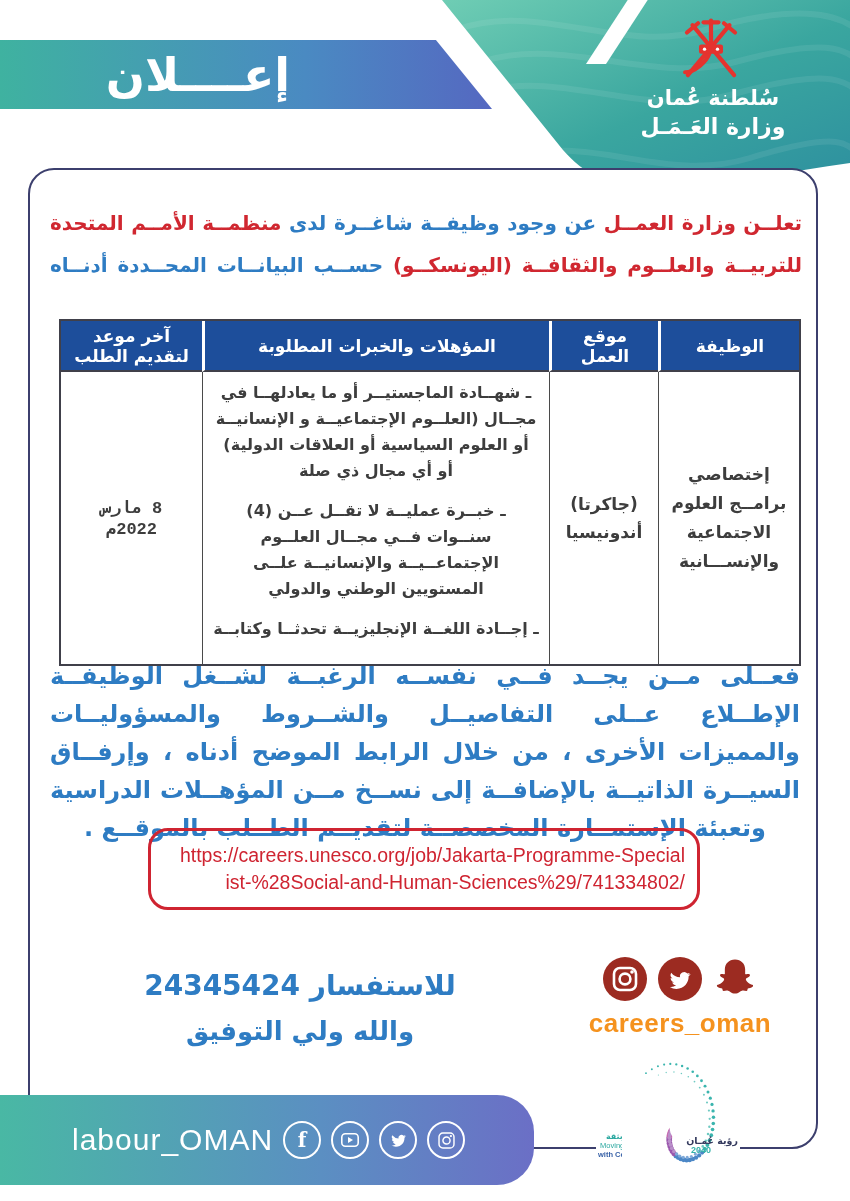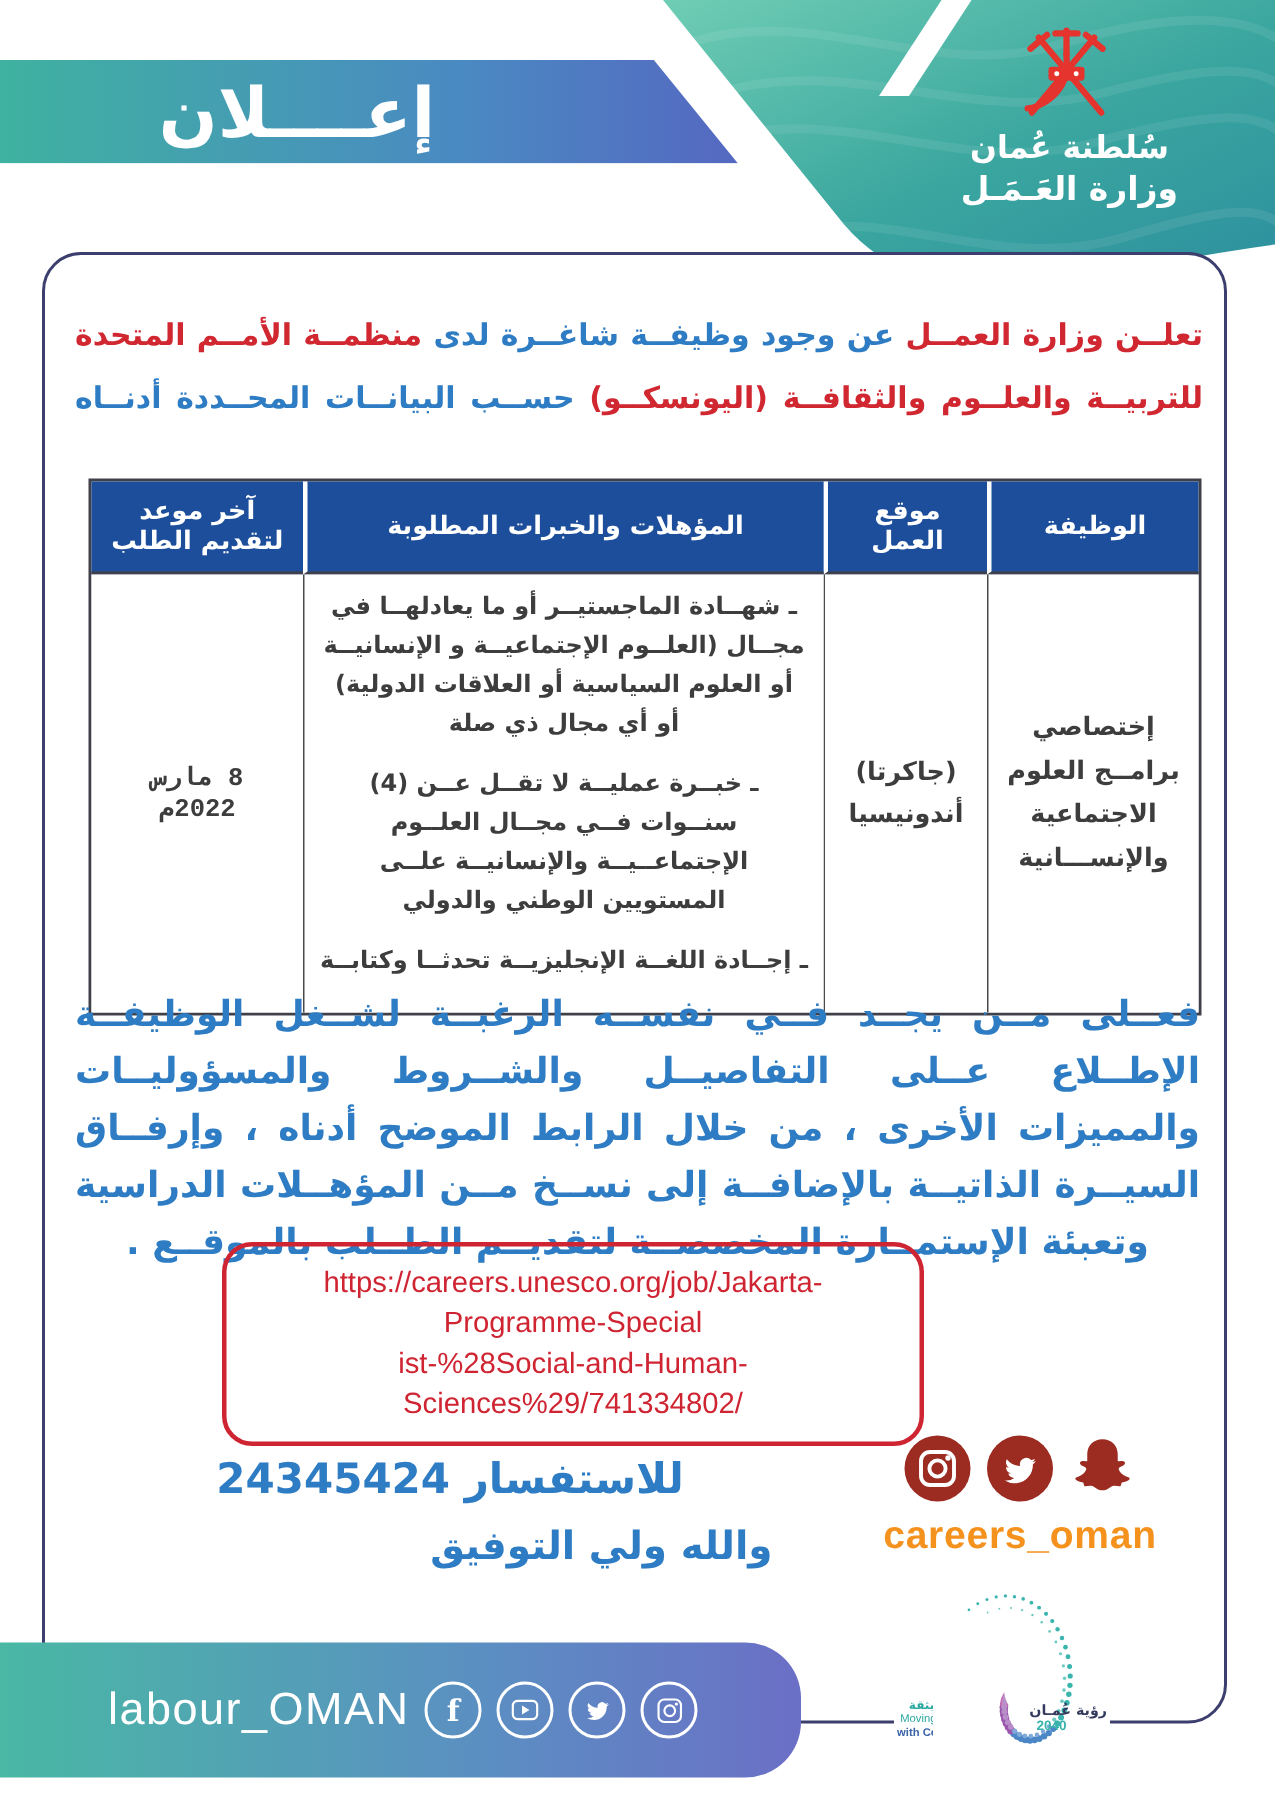--- a/index.html
+++ b/index.html
@@ -21,43 +21,43 @@
 
   
   .card{position:absolute;left:28px;top:168px;width:786px;height:977px;background:#fff;
         border:2px solid #3c3f6d;border-radius:26px;}
   .intro{position:absolute;top:32px;left:20px;right:14px;direction:rtl;text-align:justify;text-align-last:justify;
          font-size:20px;line-height:42px;font-weight:bold;}
   .red{color:#d02730;} .blue{color:#2e7cc3;}
 
   table.jobs{position:absolute;left:29px;top:149px;width:738px;border-collapse:separate;border-spacing:0;
              border:2px solid #40404a;direction:rtl;table-layout:fixed;}
-  table.jobs th{background:#1d4e9b;color:#fff;font-size:17px;font-weight:bold;height:62px;
+  table.jobs th{background:#1d4e9b;color:#fff;font-size:17px;font-weight:bold;height:51px;
                 text-align:center;vertical-align:middle;border-left:3px solid #fff;
                 border-bottom:2px solid #40404a;padding:2px 6px;box-sizing:border-box;}
   table.jobs th:last-child{border-left:none;}
   table.jobs td{background:#fff;color:#3d3d3d;font-weight:bold;border-left:1.5px solid #4a4a4a;
                 vertical-align:middle;text-align:center;height:272px;padding:8px 10px;box-sizing:border-box;}
   table.jobs td:last-child{border-left:none;}
   td.quals{vertical-align:top;text-align:justify;font-size:16px;line-height:26px;padding:12px 13px;}
   td.quals p{margin:0 0 14px 0;}
   td.job-cell{font-size:17px;line-height:29px;padding:8px 14px;}
   td.loc-cell{font-size:17px;line-height:28px;}
   td.date-cell{font-size:17px;font-family:Liberation Mono, monospace;}
 
   .outro{position:absolute;top:487px;left:20px;right:16px;direction:rtl;text-align:justify;text-align-last:center;
          font-size:24px;line-height:38px;font-weight:bold;color:#2e7cc3;}
 
-  .url-box{position:absolute;top:658px;left:118px;width:468px;border:3px solid #cf2431;border-radius:20px;
-           padding:11px 12px;box-sizing:border-box;text-align:center;color:#cf2431;
+  .url-box{position:absolute;top:658px;left:118px;width:552px;border:3px solid #cf2431;border-radius:20px;
+           padding:11px 12px;box-sizing:border-box;text-align:right;color:#cf2431;
            font-family:"Liberation Sans",sans-serif;font-size:19.5px;line-height:27px;direction:ltr;cursor:pointer;}
 
   .phone{position:absolute;top:799px;left:55px;width:430px;text-align:center;direction:rtl;
          color:#2e7cc3;font-size:28px;font-weight:bold;}
-  .blessing{position:absolute;top:846px;left:55px;width:430px;text-align:right;direction:rtl;
+  .blessing{position:absolute;top:846px;left:55px;width:430px;text-align:center;direction:rtl;
             color:#2e7cc3;font-size:26px;font-weight:bold;}
   .social{position:absolute;top:786px;left:540px;width:220px;text-align:center;}
   .social-icons{display:flex;justify-content:center;align-items:center;gap:9px;}
   .handle{margin-top:6px;color:#f5921e;font-family:"Liberation Sans",sans-serif;
           font-size:26px;font-weight:bold;letter-spacing:.5px;cursor:pointer;}
 
   
   .band{position:absolute;left:0;top:1095px;width:534px;height:90px;z-index:5;
         background:linear-gradient(90deg,#49b8a4 0%,#5b8fc2 60%,#6b6fc6 100%);
         border-radius:0 37px 37px 0;display:flex;align-items:center;padding-left:72px;box-sizing:border-box;}

